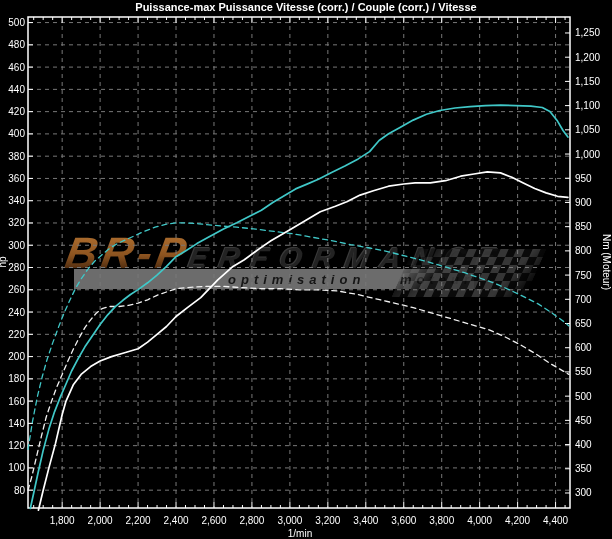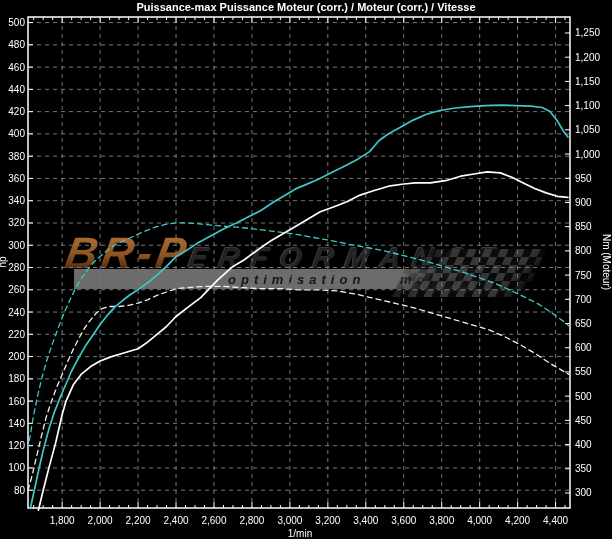--- a/index.html
+++ b/index.html
@@ -33,21 +33,21 @@
 <div id="stage">
 
   <div id="watermark">
     <div id="brand"><span class="brand-prefix">BR-P</span><span class="brand-suffix">ERFORMANCE</span></div>
     <div id="tagline-bar">
       <span>optimisation moteur</span>
     </div>
     <div id="checker"></div>
   </div>
 
-  <div id="chart-title">Puissance-max Puissance Moteur (corr.) / Moteur (corr.) / Vitesse</div>
+  <div id="chart-title">Puissance-max Puissance Vitesse (corr.) / Couple (corr.) / Vitesse</div>
 
   <svg id="chart" width="612" height="539" viewBox="0 0 612 539">
     <g id="gen">
         <g>
           <line x1="29" x2="569" y1="490.1859410430839" y2="490.1859410430839" stroke="#787878" stroke-width="1" stroke-dasharray="4 4"></line>
           <line x1="29" x2="569" y1="467.9183673469388" y2="467.9183673469388" stroke="#787878" stroke-width="1" stroke-dasharray="4 4"></line>
           <line x1="29" x2="569" y1="445.6507936507937" y2="445.6507936507937" stroke="#787878" stroke-width="1" stroke-dasharray="4 4"></line>
           <line x1="29" x2="569" y1="423.3832199546485" y2="423.3832199546485" stroke="#787878" stroke-width="1" stroke-dasharray="4 4"></line>
           <line x1="29" x2="569" y1="401.1156462585034" y2="401.1156462585034" stroke="#787878" stroke-width="1" stroke-dasharray="4 4"></line>
           <line x1="29" x2="569" y1="378.84807256235825" y2="378.84807256235825" stroke="#787878" stroke-width="1" stroke-dasharray="4 4"></line>

